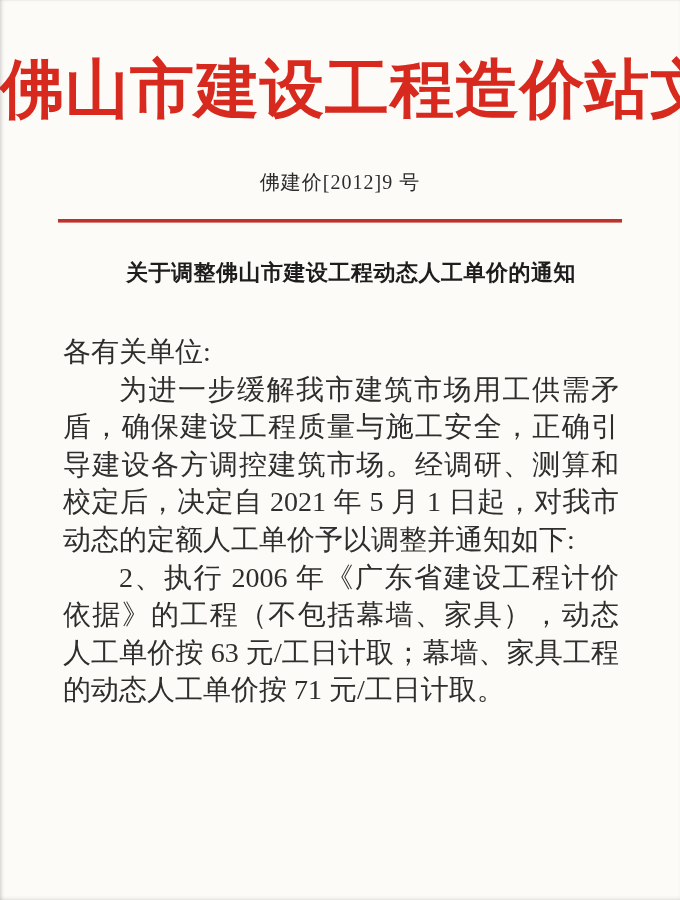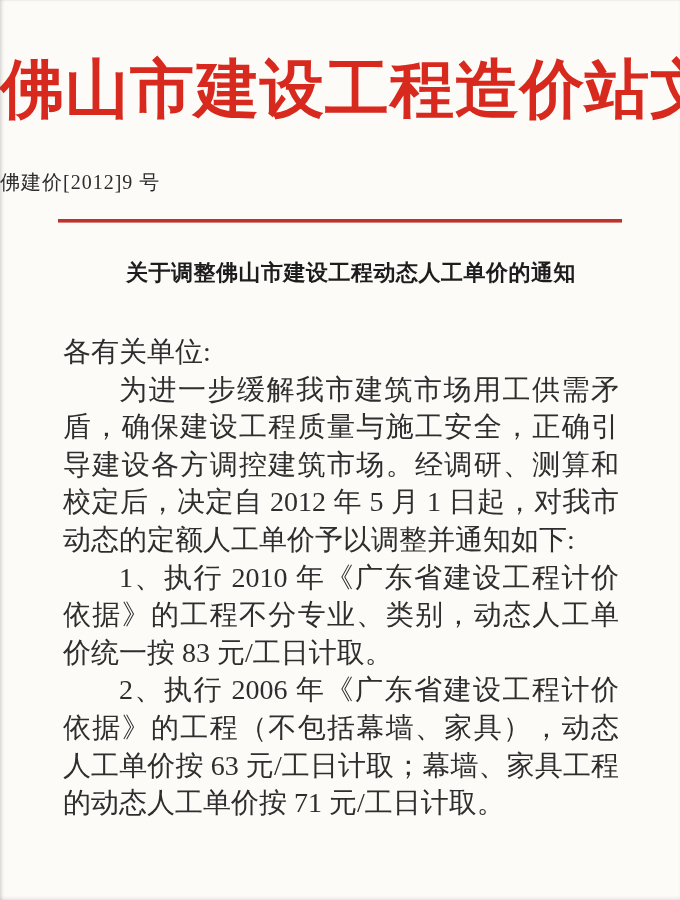--- a/index.html
+++ b/index.html
@@ -30,20 +30,21 @@
     letter-spacing: 1px;
     color: #d7291d;
     font-family: "Liberation Serif", "DejaVu Serif", serif;
     white-space: nowrap;
   }
   .doc-number {
     position: absolute;
     top: 169px;
     left: 0;
     width: 100%;
+    text-align: center;
     font-size: 20px;
     color: #2c2c2c;
     letter-spacing: 1px;
   }
   .red-divider {
     position: absolute;
     top: 219px;
     left: 58px;
     width: 564px;
     height: 3px;
@@ -89,18 +90,17 @@
   <div class="agency-title">佛山市建设工程造价站文件</div>
 
   <div class="doc-number">佛建价[2012]9 号</div>
 
   <div class="red-divider"></div>
 
   <div class="doc-title">关于调整佛山市建设工程动态人工单价的通知</div>
 
   <div class="body-text">
     <p class="salutation">各有关单位:</p>
-    <p>为进一步缓解我市建筑市场用工供需矛盾，确保建设工程质量与施工安全，正确引导建设各方调控建筑市场。经调研、测算和校定后，决定自 2012 年 5 月 1 日起，对我市动态的定额人工单价予以调整并通知如下:</p>
-    <p>1、执行 2010 年《广东省建设工程计价依据》的工程不分专业、类别，动态人工单价统一按 83 元/工日计取。</p>
+    <p>为进一步缓解我市建筑市场用工供需矛盾，确保建设工程质量与施工安全，正确引导建设各方调控建筑市场。经调研、测算和校定后，决定自 2021 年 5 月 1 日起，对我市动态的定额人工单价予以调整并通知如下:</p>
     <p>2、执行 2006 年《广东省建设工程计价依据》的工程（不包括幕墙、家具），动态人工单价按 63 元/工日计取；幕墙、家具工程的动态人工单价按 71 元/工日计取。</p>
   </div>
 
 </div>
 
 </body></html>

